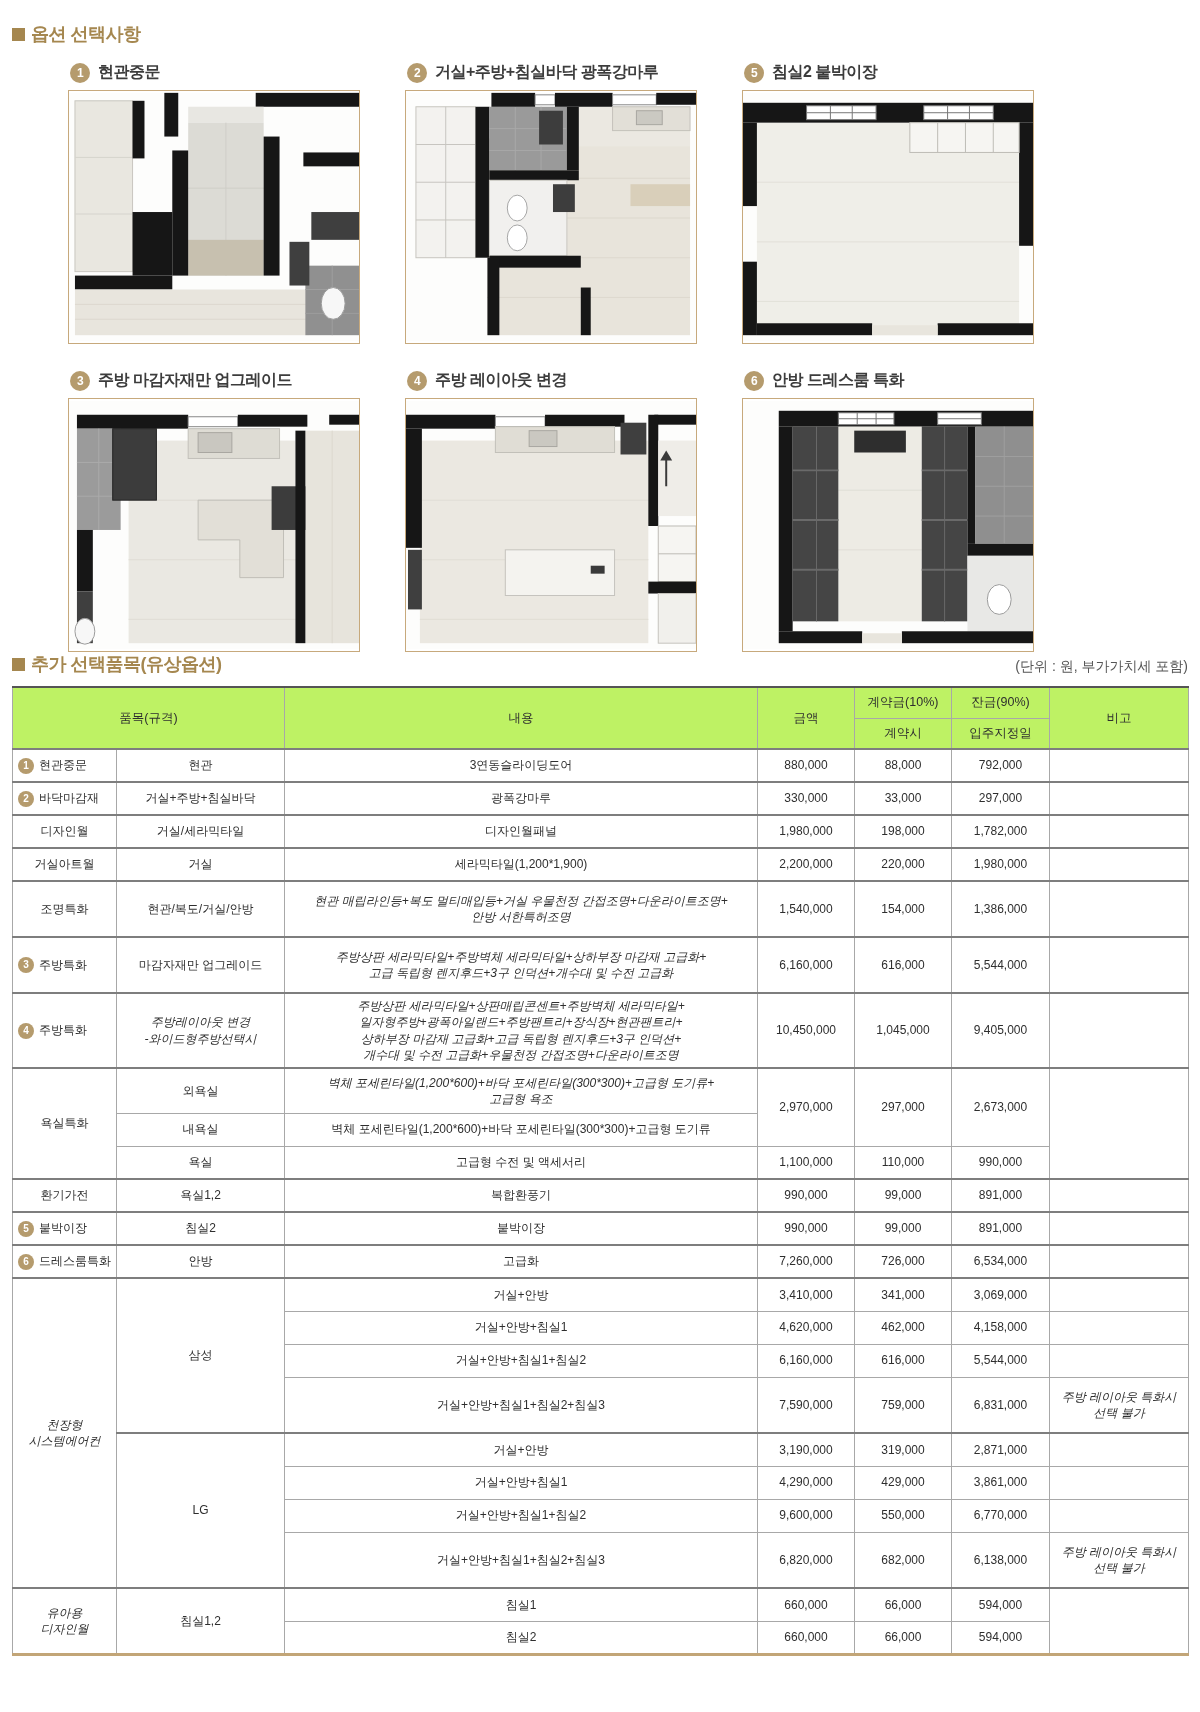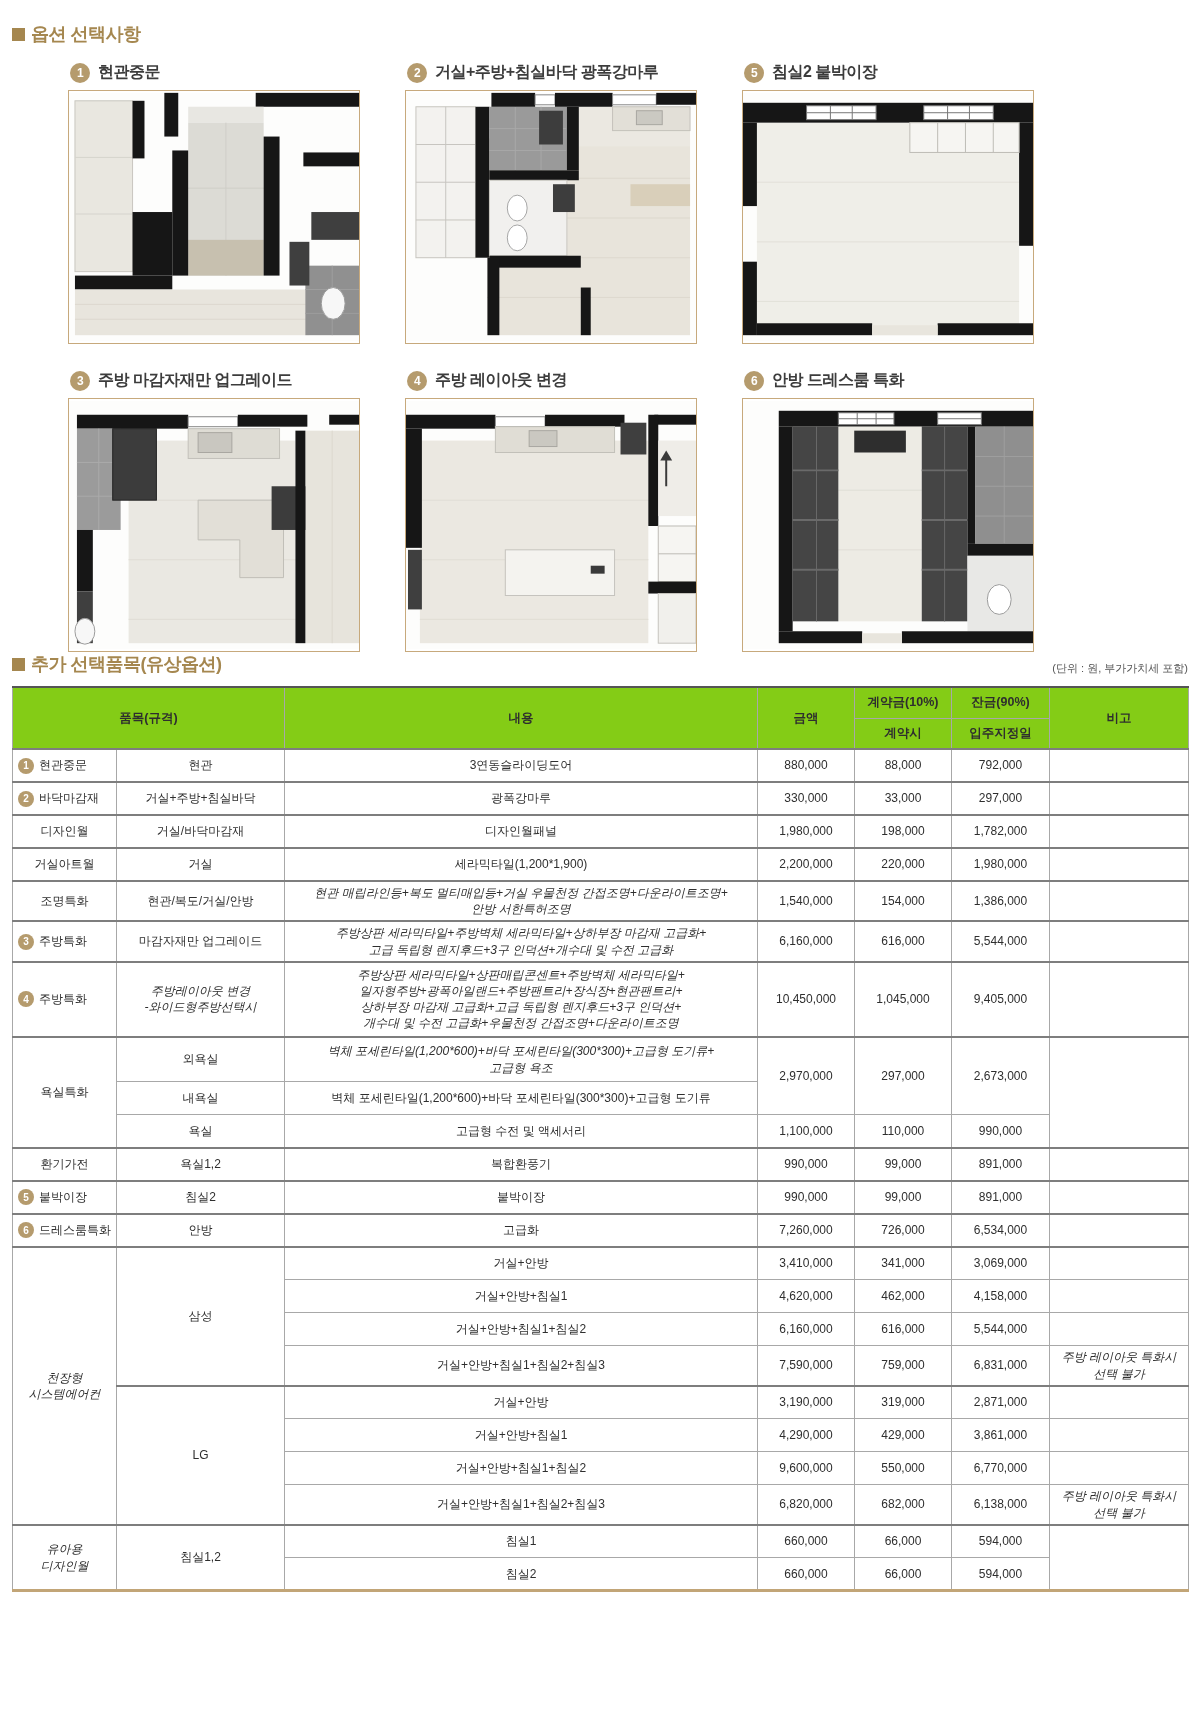--- a/index.html
+++ b/index.html
@@ -14,31 +14,31 @@
   .plans-grid { display:grid; grid-template-columns:repeat(3,292px); column-gap:45px; row-gap:22px;
                 margin:12px 0 0 56px; }
   .plan-title { display:flex; align-items:center; gap:8px; font-size:16px; font-weight:bold;
                 color:#3c3c3c; margin:4px 0 7px 2px; letter-spacing:-0.5px; }
   .badge { min-width:20px; height:20px; border-radius:50%; background:#b59b6d; color:#fff;
            font-size:12px; font-weight:bold; display:inline-flex; align-items:center; justify-content:center; }
   .plan-box { width:292px; height:254px; border:1px solid #c7a97c; background:#fff; overflow:hidden; }
   .plan-box svg { display:block; }
 
   .table-head-row { display:flex; justify-content:space-between; align-items:flex-end; }
-  .unit-note { font-size:11px; color:#555; }
+  .unit-note { font-size:14px; color:#555; }
 
   table.opt { border-collapse:collapse; table-layout:fixed; width:1176px; margin-top:10px;
               font-size:12px; color:#2e2e2e;
               border-top:2px solid #555; border-bottom:3px solid #c2a577; }
   table.opt th, table.opt td { border:1px solid #a8a8a8; text-align:center; vertical-align:middle;
               padding:3px 5px; line-height:1.35; }
-  table.opt thead th { background:#84cc16; font-weight:bold; font-size:12.5px; height:31px; }
+  table.opt thead th { background:#bef264; font-weight:normal; font-size:12.5px; height:31px; }
   tr.major > td { border-top:2px solid #7e7e7e; }
   .pre { white-space:pre-line;font-style:italic; }
-  .h33 { height:33px; } .h45 { height:45px; } .h48 { height:40px; } .h75 { height:75px; }
+  .h33 { height:33px; } .h45 { height:45px; } .h48 { height:56px; } .h75 { height:75px; }
   .item-flex { display:flex; align-items:center; gap:5px; justify-content:flex-start; text-align:left; }
   .tbadge { min-width:16px; height:16px; border-radius:50%; background:#b59b6d; color:#fff;
             font-size:10px; font-weight:bold; display:inline-flex; align-items:center; justify-content:center; flex:0 0 16px; }
 </style>
 </head>
 <body>
 
 <div class="page">
 
   <div class="section-head">
@@ -345,21 +345,21 @@
         <td>거실+주방+침실바닥</td>
         <td>광폭강마루</td>
         <td>330,000</td>
         <td>33,000</td>
         <td>297,000</td>
         <td></td>
       </tr>
 
       <tr class="major h33">
         <td>디자인월</td>
-        <td>거실/바닥마감재</td>
+        <td>거실/세라믹타일</td>
         <td>디자인월패널</td>
         <td>1,980,000</td>
         <td>198,000</td>
         <td>1,782,000</td>
         <td></td>
       </tr>
 
       <tr class="major h33">
         <td>거실아트월</td>
         <td>거실</td>

